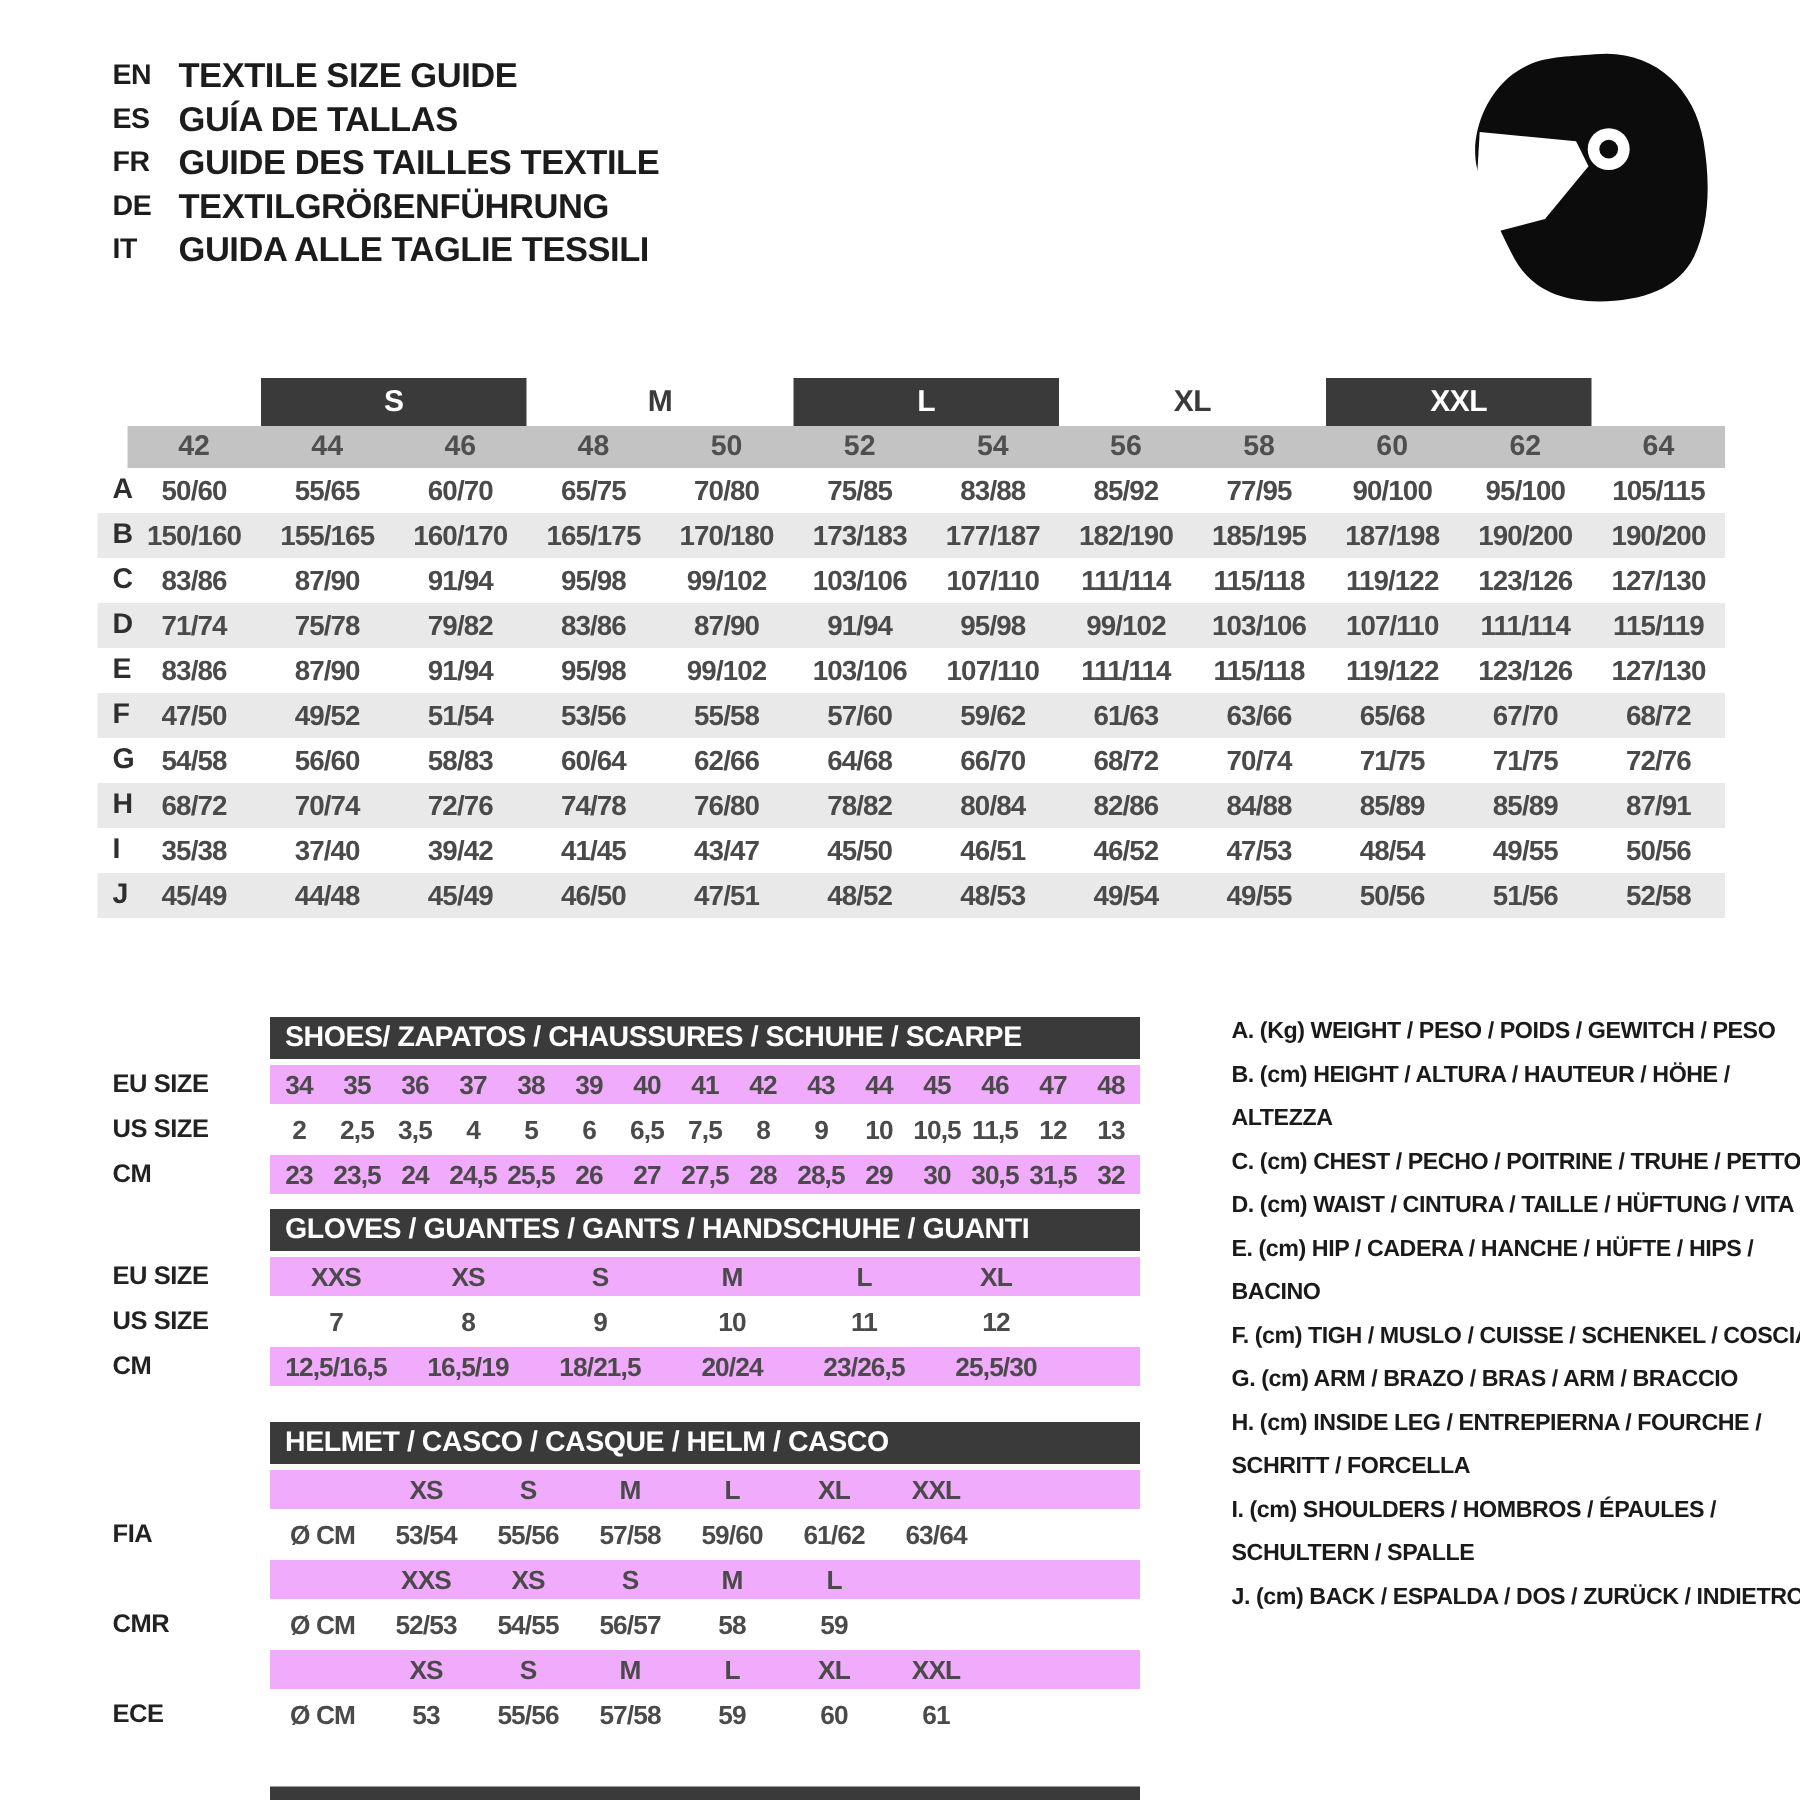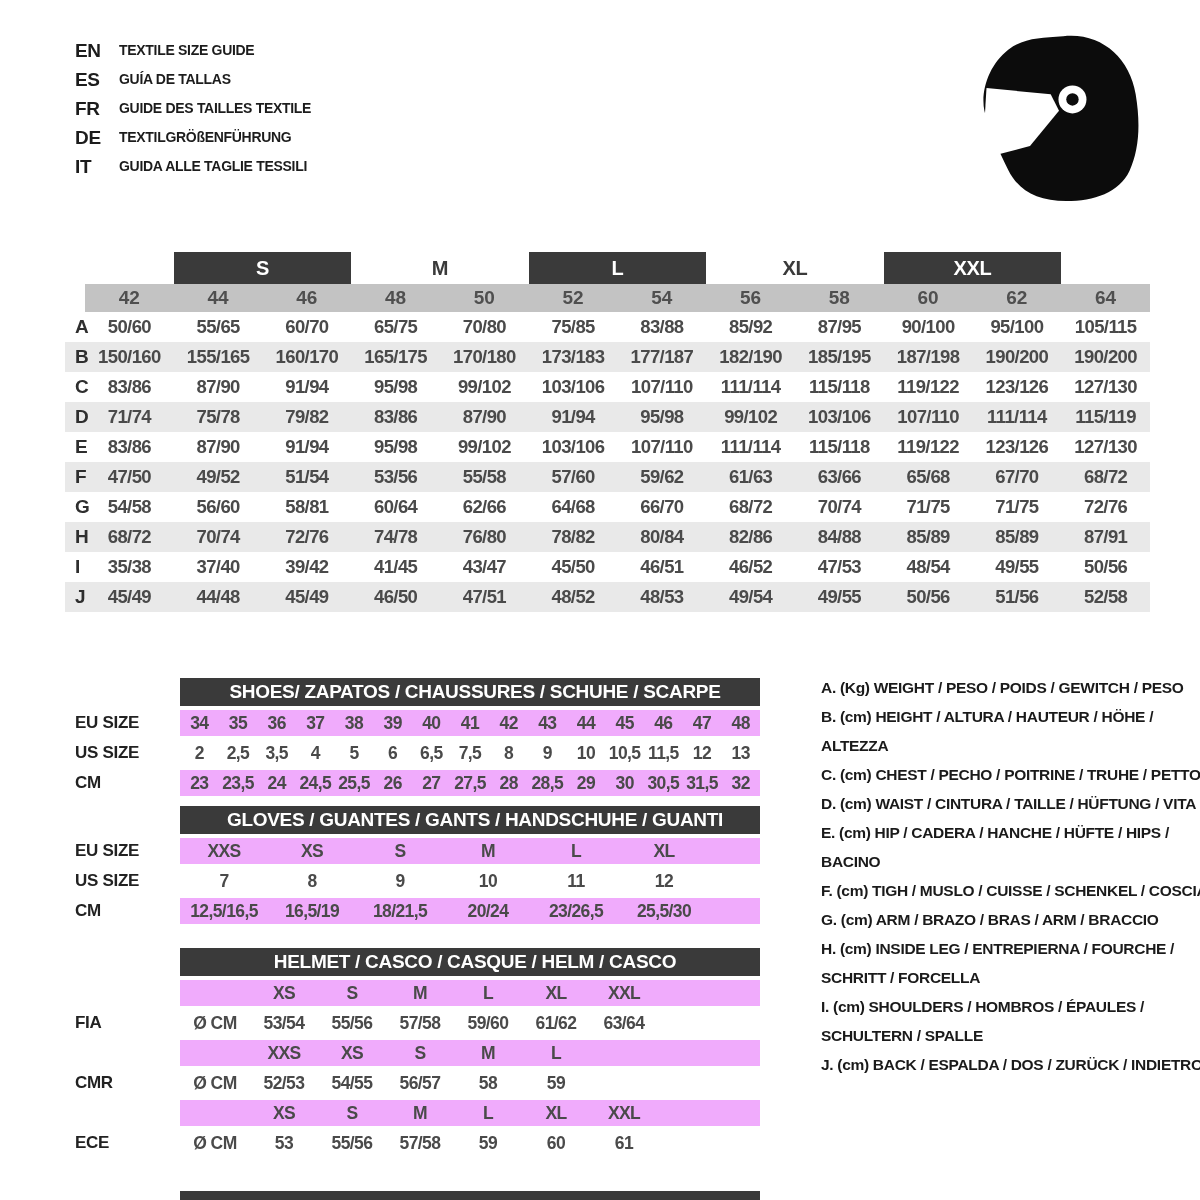--- a/index.html
+++ b/index.html
@@ -4,21 +4,21 @@
 <style>
   * { margin:0; padding:0; box-sizing:border-box; }
   html,body { width:1200px; height:1200px; background:#fff;
     font-family:"Liberation Sans","DejaVu Sans",sans-serif; }
   body { position:relative; overflow:hidden; color:#3d3d3d; }
 
   
   .languages { position:absolute; left:75px; top:36px; }
   .lang-row { display:flex; height:29px; line-height:29px;align-items:flex-end; }
   .lang-code { width:44px; font-weight:bold; font-size:19px; color:#1c1c1c; letter-spacing:-0.3px; }
-  .lang-label { font-weight:bold; font-size:14px; color:#1c1c1c; letter-spacing:-0.3px; white-space:pre; }
+  .lang-label { font-weight:bold; font-size:23px; color:#1c1c1c; letter-spacing:-0.3px; white-space:pre; }
 
   
   .helmet-wrap { position:absolute; left:975px; top:30px; width:168px; height:172px; }
 
   
   .main-table { position:absolute; left:65px; top:252px; width:1085px; }
   .grid12 { display:grid; grid-template-columns:repeat(12,1fr); margin-left:20px; text-align:center; }
   .band-row { position:relative; height:32px; }
   .band { font-weight:bold; font-size:20px; height:32px; line-height:32px; letter-spacing:-0.3px; }
   .band-box { background:#3a3a3a; color:#fff; }
@@ -26,21 +26,21 @@
   .colbar { background:#c3c3c3; height:28px; }
   .colbar .cell { line-height:28px; font-weight:bold; font-size:19px; color:#4f4f4f; }
   .trow { position:relative; height:30px; }
   .trow.alt { background:#e9e9e9; }
   .rowletter { position:absolute; left:10px; top:0; line-height:30px; font-weight:bold; font-size:19px; color:#2e2e2e; }
   .trow .cell { line-height:30px; font-weight:bold; font-size:18.5px; color:#4a4a4a; letter-spacing:-0.6px; }
 
   
   .section { position:absolute; width:580px; }
   .sec-title { background:#3a3a3a; color:#fff; height:28px; line-height:28px;
-    font-weight:bold; font-size:19px; padding-left:10px; letter-spacing:-0.3px;text-align:center; }
+    font-weight:bold; font-size:19px; padding-left:10px; letter-spacing:-0.3px; }
   .srow { position:relative; height:26px; margin-top:4px; }
   .srow.gray { background:#f0abfc; }
   .side-label { position:absolute; left:-105px; top:0; width:100px; line-height:26px;
     font-weight:bold; font-size:17px; color:#222; letter-spacing:-0.3px; }
   .sgrid, .ggrid, .hgrid { display:grid; text-align:center; }
   .sgrid { grid-template-columns:repeat(15,1fr); }
   .ggrid { grid-template-columns:repeat(6,88px); }
   .hgrid { grid-template-columns:70px repeat(6,68px); }
   .srow .cell { line-height:26px; font-weight:bold; font-size:17.5px; color:#4a4a4a; letter-spacing:-0.6px; }
 
@@ -114,21 +114,21 @@
         <div class="rowletter">A</div>
         <div class="grid12">
           <div class="cell">50/60</div>
           <div class="cell">55/65</div>
           <div class="cell">60/70</div>
           <div class="cell">65/75</div>
           <div class="cell">70/80</div>
           <div class="cell">75/85</div>
           <div class="cell">83/88</div>
           <div class="cell">85/92</div>
-          <div class="cell">87/95</div>
+          <div class="cell">77/95</div>
           <div class="cell">90/100</div>
           <div class="cell">95/100</div>
           <div class="cell">105/115</div>
         </div>
       </div>
       <div class="trow alt">
         <div class="rowletter">B</div>
         <div class="grid12">
           <div class="cell">150/160</div>
           <div class="cell">155/165</div>
@@ -210,21 +210,21 @@
           <div class="cell">65/68</div>
           <div class="cell">67/70</div>
           <div class="cell">68/72</div>
         </div>
       </div>
       <div class="trow">
         <div class="rowletter">G</div>
         <div class="grid12">
           <div class="cell">54/58</div>
           <div class="cell">56/60</div>
-          <div class="cell">58/81</div>
+          <div class="cell">58/83</div>
           <div class="cell">60/64</div>
           <div class="cell">62/66</div>
           <div class="cell">64/68</div>
           <div class="cell">66/70</div>
           <div class="cell">68/72</div>
           <div class="cell">70/74</div>
           <div class="cell">71/75</div>
           <div class="cell">71/75</div>
           <div class="cell">72/76</div>
         </div>

